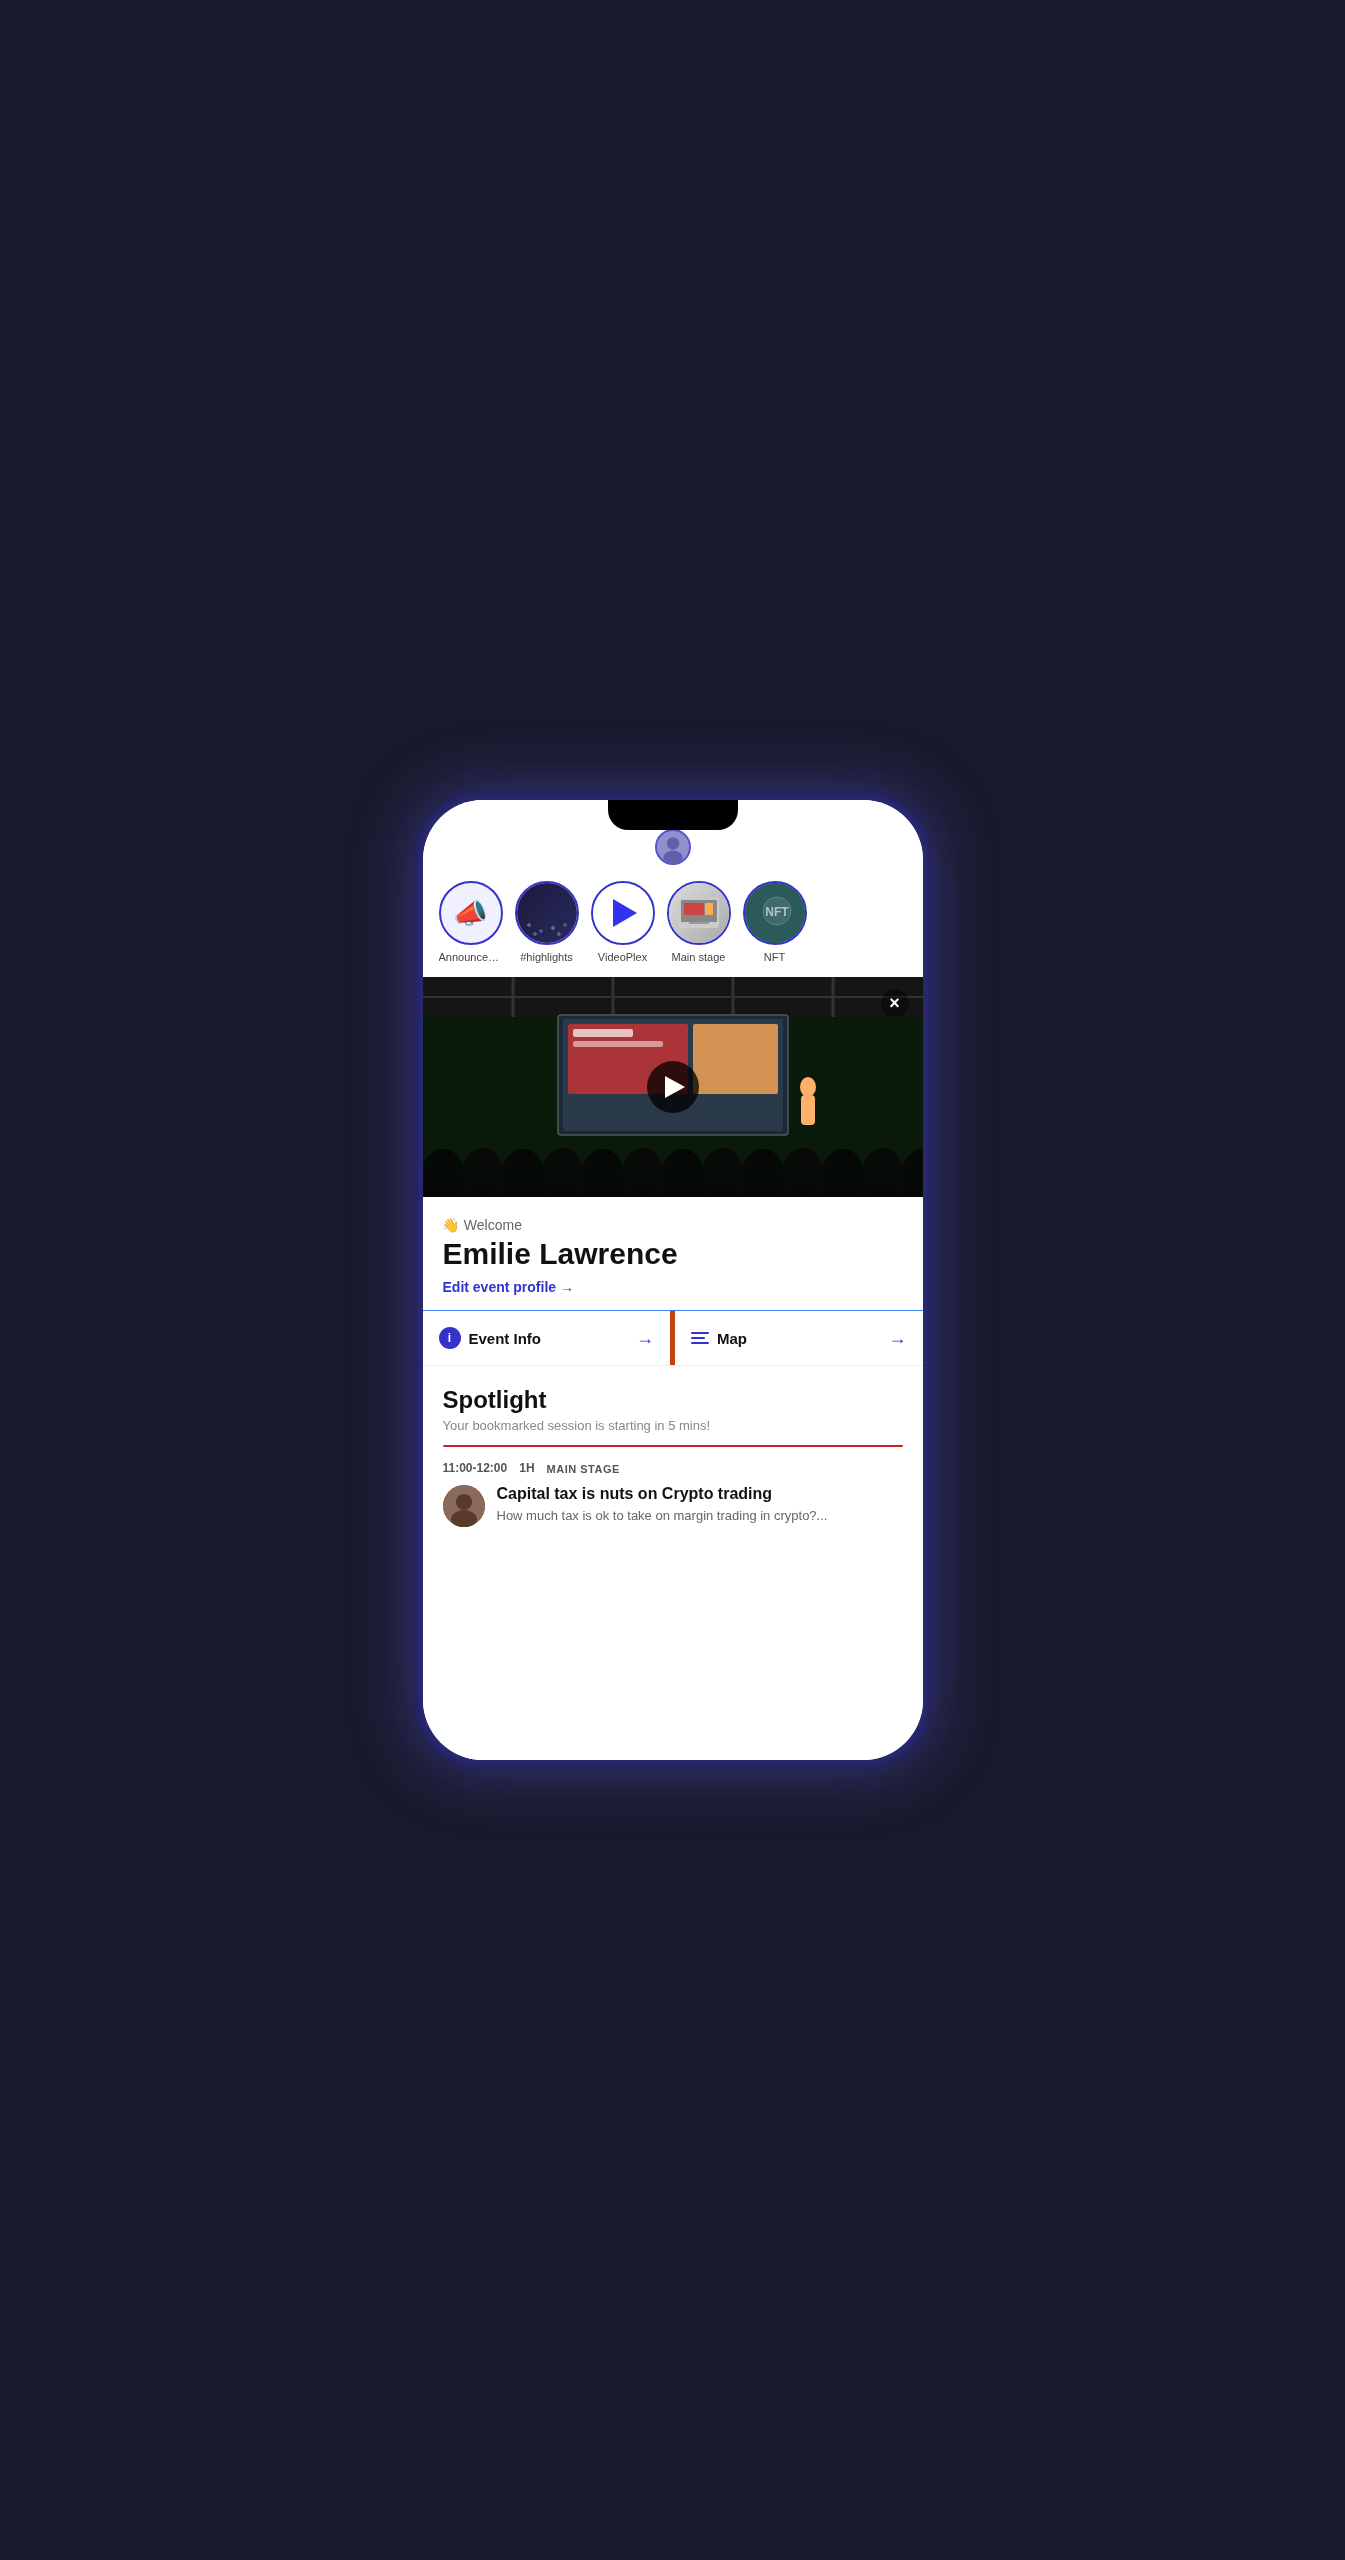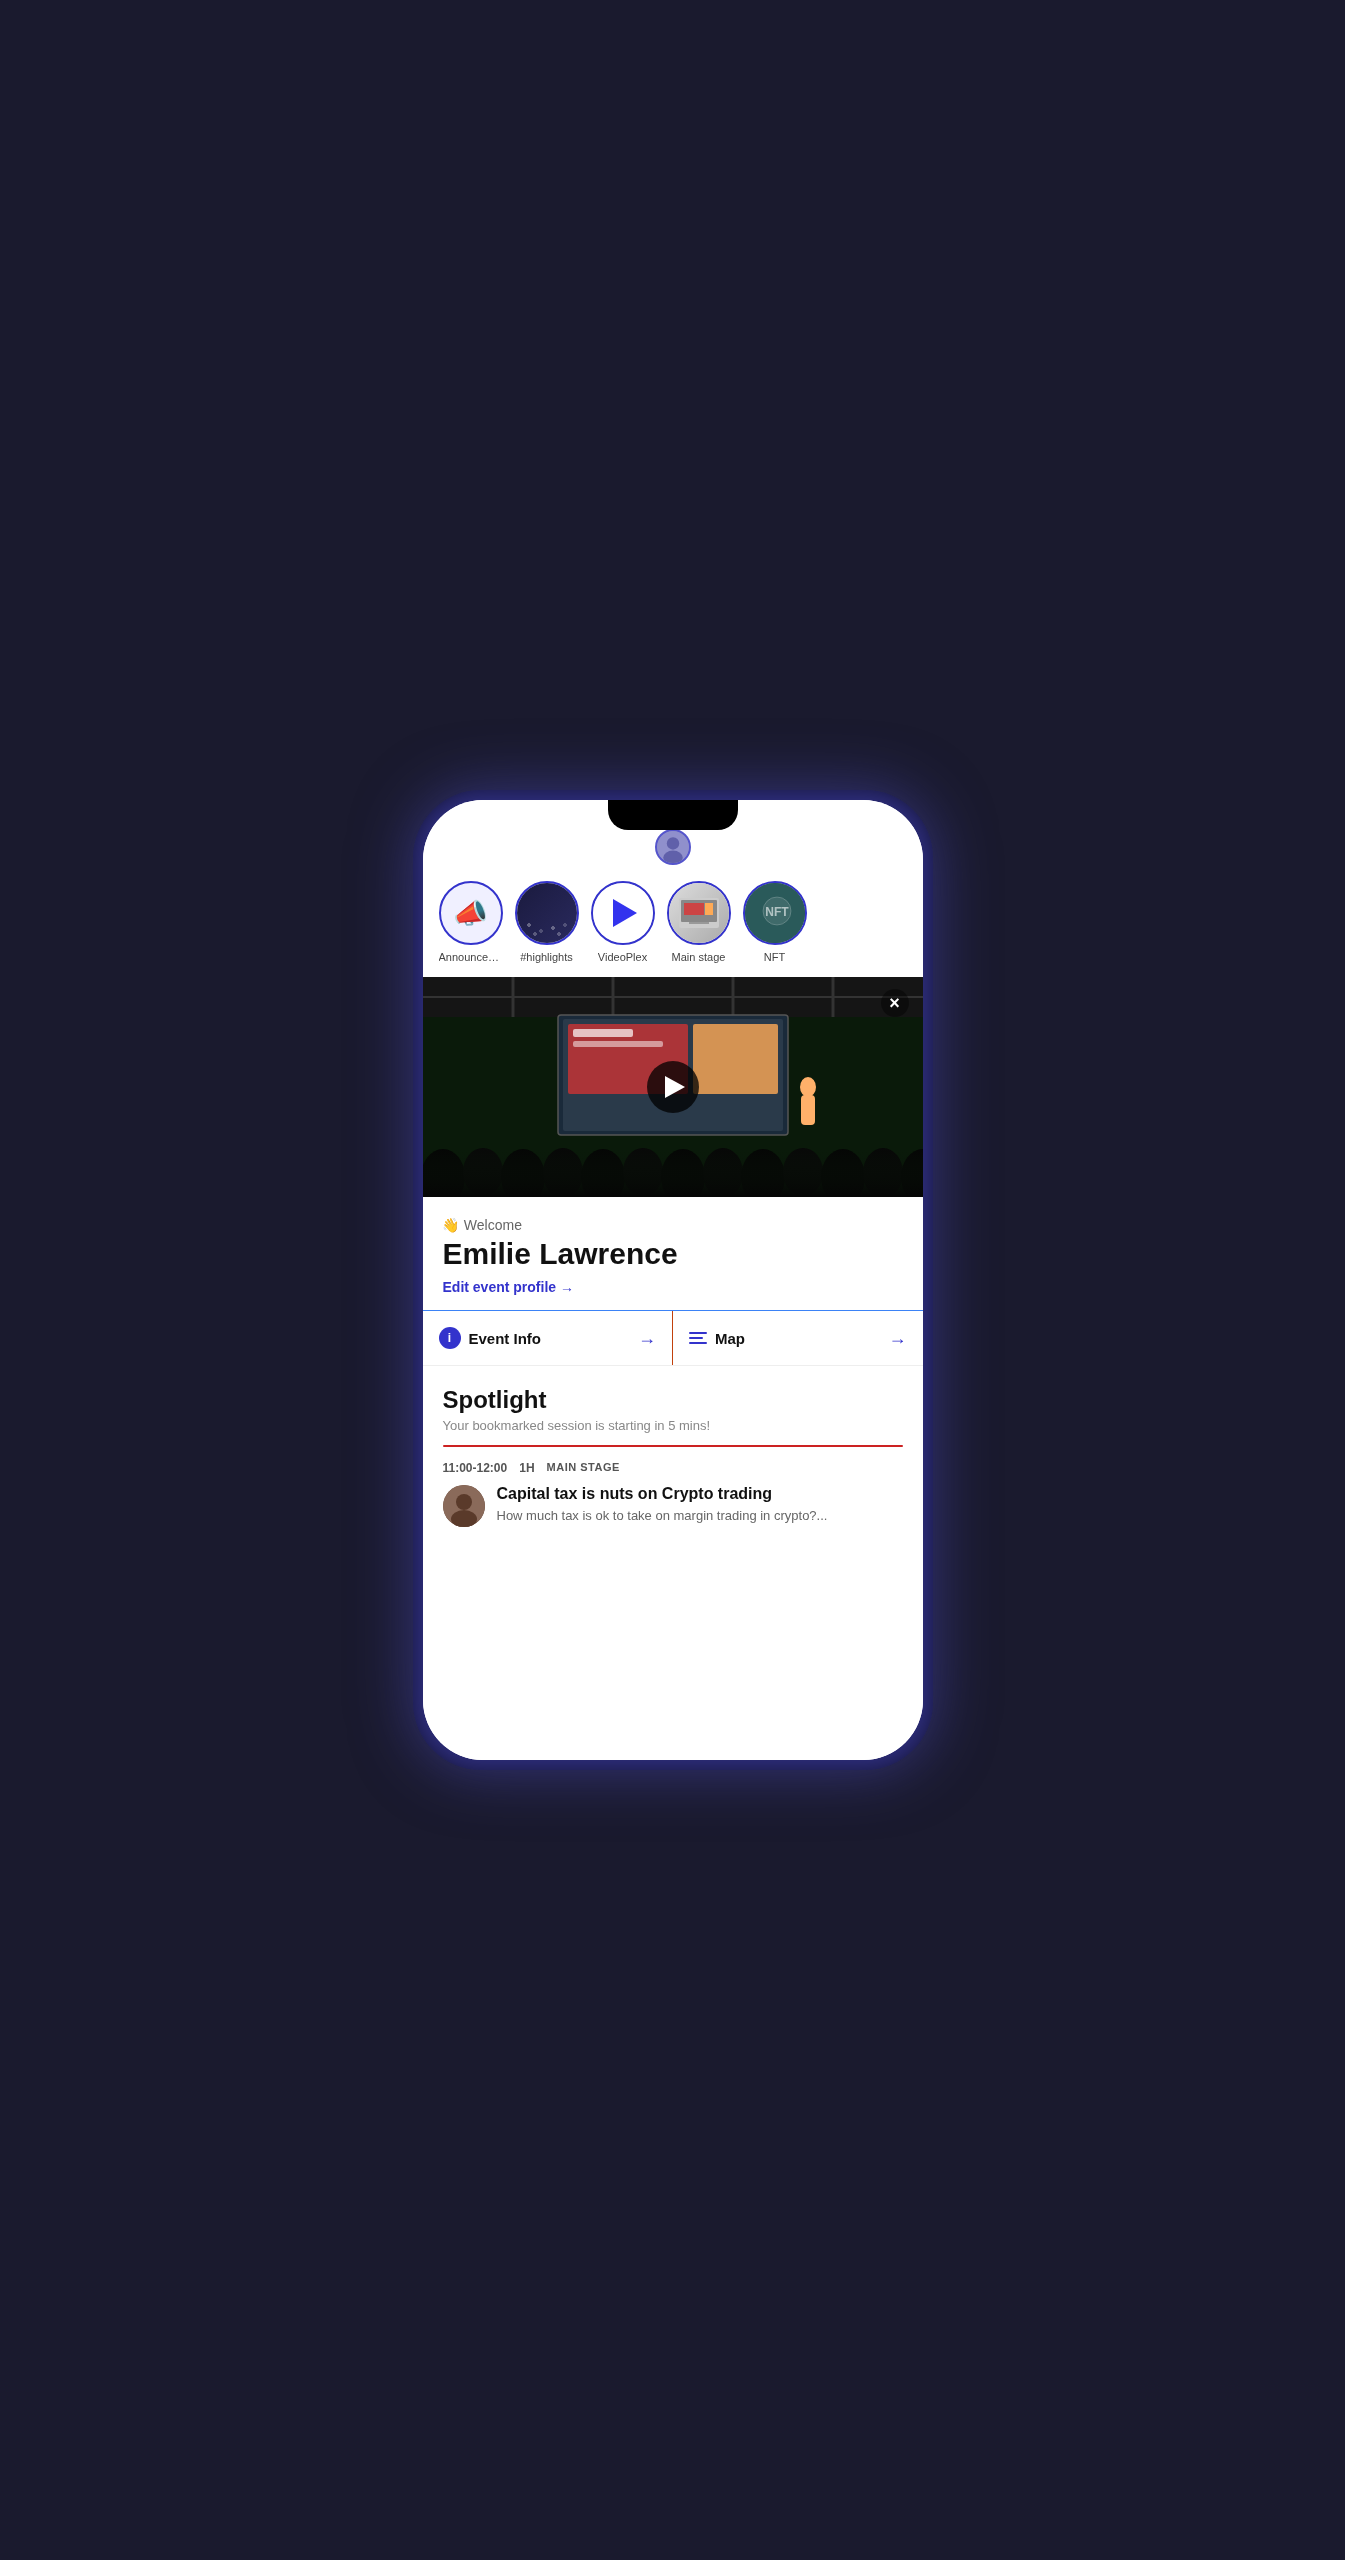--- a/index.html
+++ b/index.html
@@ -386,21 +386,21 @@
     .info-cell {
       flex: 1;
       display: flex;
       align-items: center;
       gap: 8px;
       padding: 16px 16px;
       cursor: pointer;
     }
 
     .info-cell + .info-cell {
-      border-left: 1px solid #c2410c;
+      border-left: 5px solid #c2410c;
     }
 
     .info-icon {
       width: 22px;
       height: 22px;
       background: #3333cc;
       border-radius: 50%;
       display: flex;
       align-items: center;
       justify-content: center;
@@ -457,21 +457,21 @@
 
     .red-divider {
       height: 2px;
       background: #cc2222;
       border-radius: 1px;
       margin-bottom: 14px;
     }
 
     .session-meta {
       display: flex;
-      align-items: flex-start;
+      align-items: flex-end;
       gap: 12px;
       margin-bottom: 10px;
     }
 
     .session-time {
       font-size: 12px;
       font-weight: 600;
       color: #555;
     }
 

